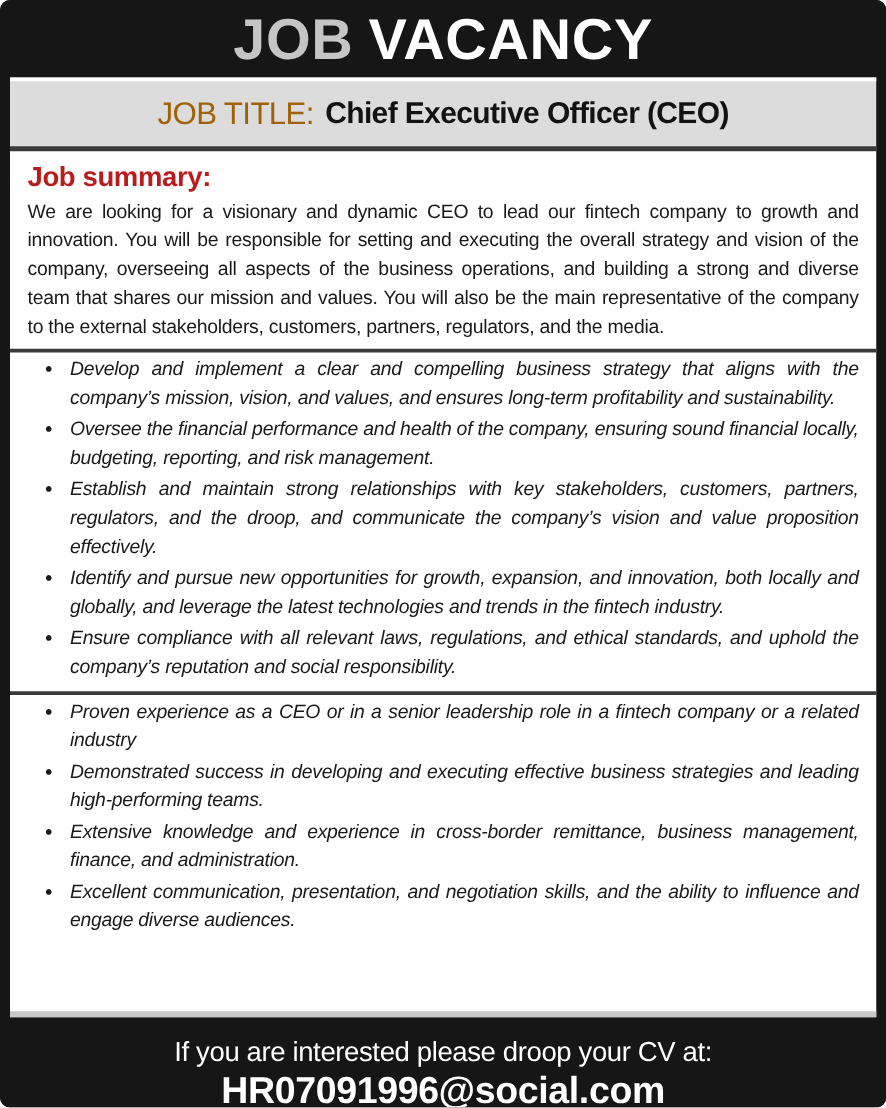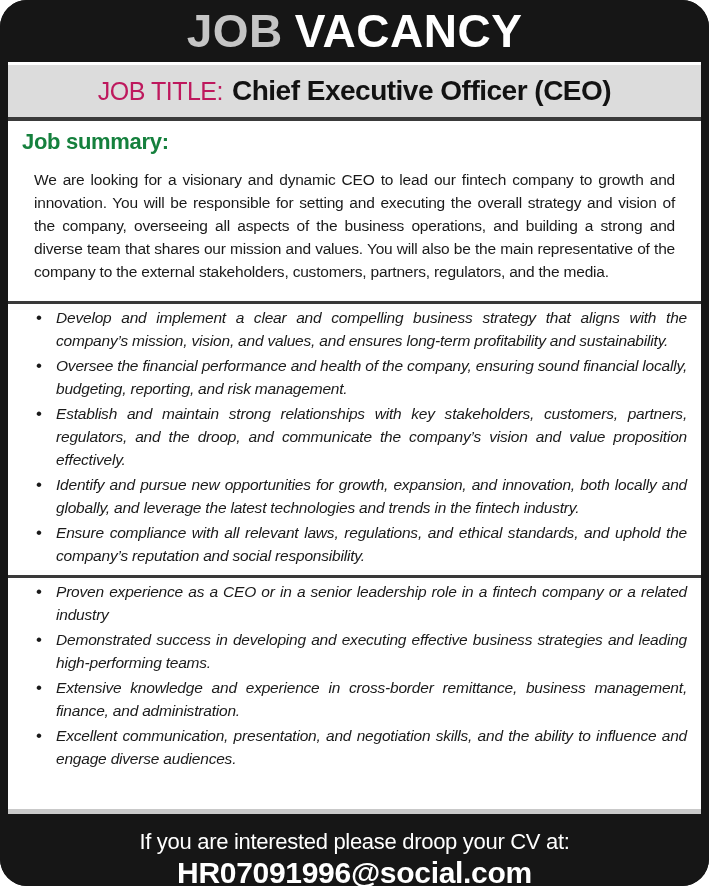--- a/index.html
+++ b/index.html
@@ -6,21 +6,21 @@
     margin: 0;
     padding: 0;
     background: #ffffff;
     font-family: "Liberation Sans", sans-serif;
   }
   .ad {
     position: relative;
     width: 709px;
     height: 886px;
     background: #161616;
-    border-radius: 27px;
+    border-radius: 8px;
     overflow: hidden;
     box-sizing: border-box;
     display: flex;
     flex-direction: column;
   }
   .header {
     height: 62px;
     display: flex;
     align-items: center;
     justify-content: center;
@@ -45,25 +45,25 @@
     height: 52px;
     display: flex;
     align-items: center;
     justify-content: center;
     gap: 9px;
     white-space: nowrap;
   }
   .title-bar .label {
     font-size: 25px;
     font-weight: 400;
-    color: #be185d;
+    color: #a16207;
     letter-spacing: -0.5px;
   }
   .title-bar .value {
-    font-size: 28px;
+    font-size: 24px;
     font-weight: 800;
     color: #121212;
     letter-spacing: -0.5px;
   }
   .content {
     flex: 1 1 auto;
     margin: 0 8px;
     background: #ffffff;
     border-bottom: 5px solid #c9c9c9;
     padding: 2px 0;
@@ -71,24 +71,24 @@
     color: #1a1a1a;
   }
   .content section { padding: 2px 14px 6px 14px; }
   .content section + section { border-top: 3px solid #3a3a3a; }
   .content h2 {
     margin: 3px 0 2px 0;
     font-size: 22px;
     font-weight: 800;
     letter-spacing: -0.3px;
     line-height: 28px;
-    color: #15803d;
+    color: #b91c1c;
   }
   .content p {
-    margin: 12px;
+    margin: 0;
     font-size: 15.5px;
     line-height: 23px;
     text-align: justify;
     letter-spacing: -0.2px;
   }
   .content ul {
     margin: 0;
     padding: 0;
     list-style: none;
   }

